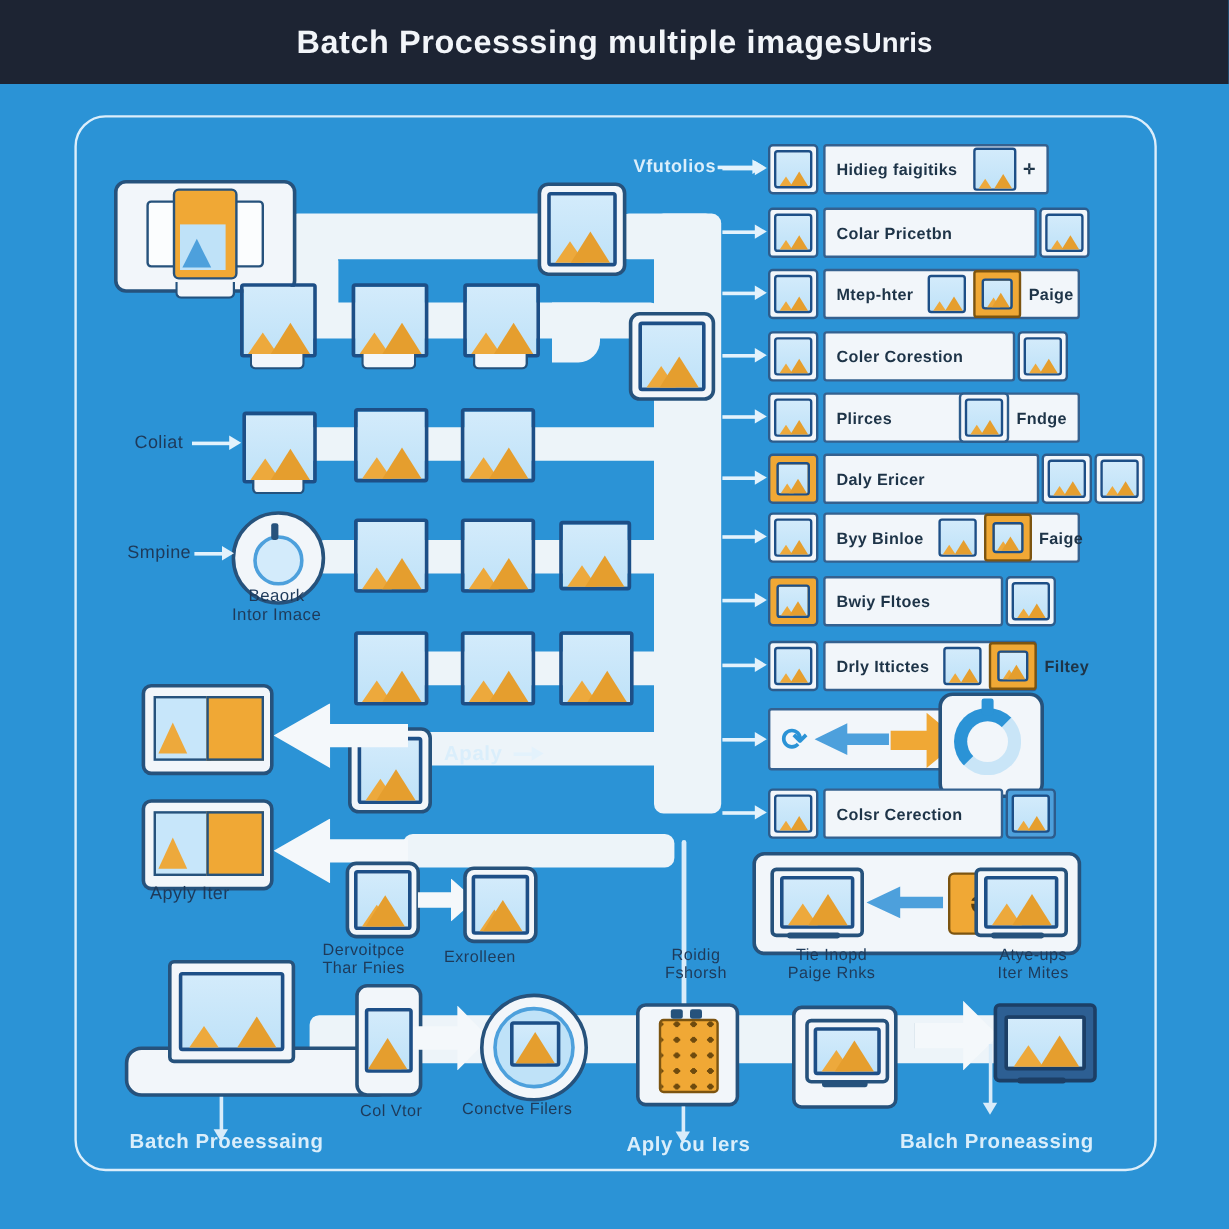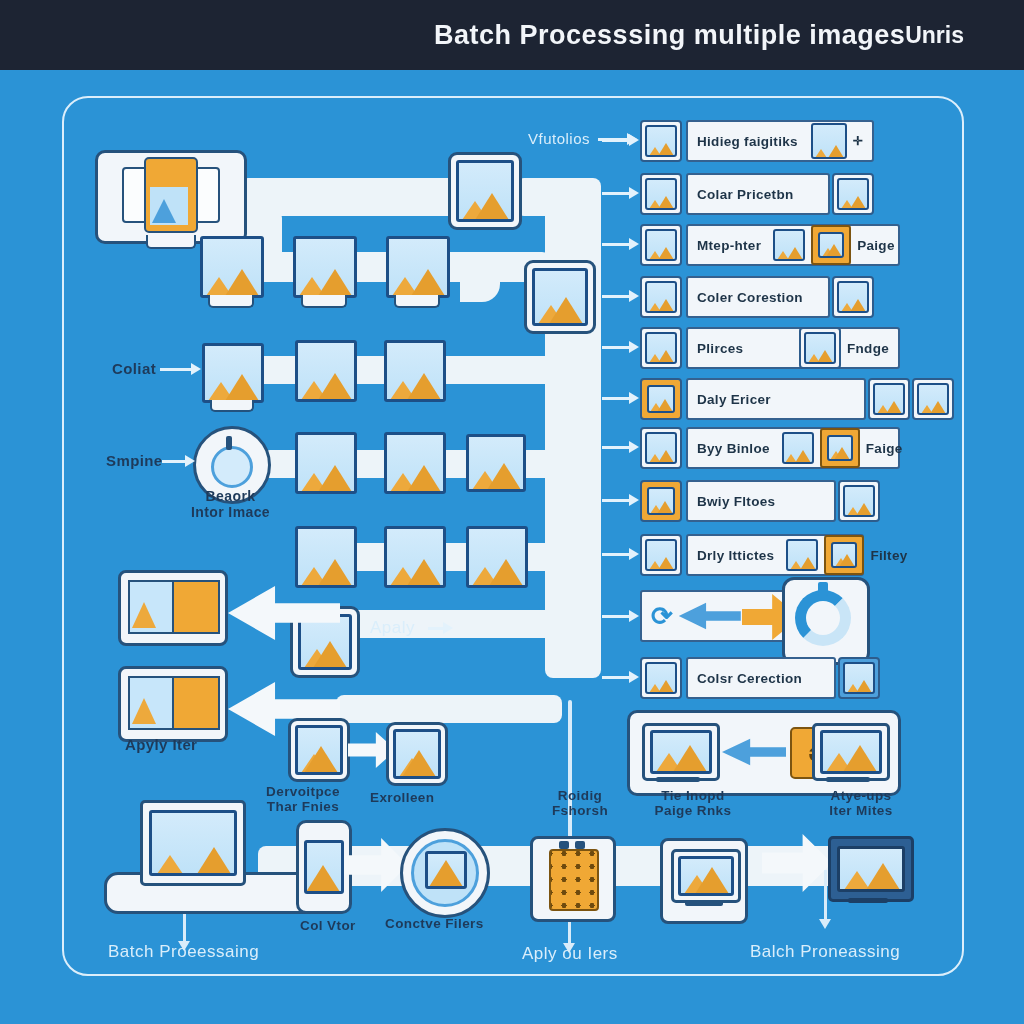--- a/index.html
+++ b/index.html
@@ -1,19 +1,19 @@
 <!DOCTYPE html>
 <html><head>
 <meta charset="utf-8">
 <style>
   html,body{margin:0;padding:0}
   body{width:1024px;height:1024px;background:#2b93d6;font-family:"Liberation Sans",sans-serif;position:relative;overflow:hidden}
   .abs{position:absolute}
   
-  .hdr{position:absolute;left:0;top:0;width:1024px;height:70px;background:#1d2433;display:flex;align-items:center;justify-content:flex-end;box-sizing:border-box;padding:16px 60px}
+  .hdr{position:absolute;left:0;top:0;width:1024px;height:70px;background:#1d2433;display:flex;align-items:center;justify-content:center;box-sizing:border-box;padding:16px 60px}
   .hdr .title{color:#f2f5f9;font-size:27px;font-weight:bold;letter-spacing:.5px}
   .hdr .brand{color:#f2f5f9;font-size:23px;font-weight:bold}
   
   .frame{position:absolute;left:62px;top:96px;width:898px;height:876px;border:2.5px solid rgba(240,248,255,.9);border-radius:26px}
   
   .pipe{position:absolute;background:#edf4f9;border-radius:8px}
   .thin{position:absolute;background:#d9ecfa;border-radius:2px}
   
   .thumb{position:absolute;background:linear-gradient(#d3ebfb,#bfe2f8);border:3px solid #1d4f87;border-radius:3px;overflow:hidden}
   .thumb::before{content:"";position:absolute;bottom:-1px;left:6%;width:0;height:0;border-left:13px solid transparent;border-right:13px solid transparent;border-bottom:19px solid #eda93c}
@@ -26,22 +26,22 @@
   .pframe .thumb{position:relative;display:block}
   
   .rrow{position:absolute;left:640px;display:flex;align-items:center}
   .lead{width:42px;height:42px;background:#f2f6fa;border:2.5px solid #2d5c8c;border-radius:4px;display:flex;align-items:center;justify-content:center;margin-right:4px;box-sizing:border-box;flex:none}
   .lead.orange,.omini{background:#f0a835}
   .bar{height:42px;background:#f2f6fa;border:2px solid #35618f;border-radius:3px;display:flex;align-items:center;padding:0 9px;gap:6px;box-sizing:border-box}
   .lbl{font-size:13.5px;font-weight:bold;color:#1e3448;letter-spacing:.3px;white-space:nowrap}
   .sp{flex:1}
   .omini{width:36px;height:36px;border:2px solid #7c5410;border-radius:3px;display:flex;align-items:center;justify-content:center;flex:none}
   
-  .dark{position:absolute;color:#1e3a5a;font-weight:bold;font-size:15px;letter-spacing:.4px;white-space:nowrap}
-  .light{position:absolute;color:#daeefb;font-weight:normal;font-size:17px;letter-spacing:.5px;white-space:nowrap}
+  .dark{position:absolute;color:#1e3a5a;font-weight:normal;font-size:15px;letter-spacing:.4px;white-space:nowrap}
+  .light{position:absolute;color:#daeefb;font-weight:bold;font-size:17px;letter-spacing:.5px;white-space:nowrap}
   .c{text-align:center}
   
   .larrow{position:absolute;height:3px;background:#e3f2fc}
   .larrow::after{content:"";position:absolute;right:-9px;top:-5px;border-left:10px solid #e3f2fc;border-top:6px solid transparent;border-bottom:6px solid transparent}
   .darrow{position:absolute;width:3px;background:#d9ecfa}
   .darrow::after{content:"";position:absolute;bottom:-9px;left:-5px;border-top:10px solid #d9ecfa;border-left:6.5px solid transparent;border-right:6.5px solid transparent}
   
   .bigright{position:absolute;background:#f4f8fb;clip-path:polygon(0 32%,58% 32%,58% 0,100% 50%,58% 100%,58% 68%,0 68%);filter:drop-shadow(0 0 1px #2a5580)}
   .bigleft{position:absolute;background:#f4f8fb;clip-path:polygon(100% 32%,42% 32%,42% 0,0 50%,42% 100%,42% 68%,100% 68%);filter:drop-shadow(0 0 1px #2a5580)}
   .blueleft{position:absolute;background:#4da0dc;clip-path:polygon(100% 34%,44% 34%,44% 6%,0 50%,44% 94%,44% 66%,100% 66%);filter:drop-shadow(0 0 1px #1d4266)}
@@ -166,21 +166,21 @@
     <span class="lbl">Hidieg faigitiks</span>
       <span class="sp"></span>
     <div class="thumb mini" style="width:32px;height:32px"></div>
     <span class="lbl" style="font-size:12px">✛</span>
   </div>
 </div>
 <div class="rrow" style="top:173px">
   <div class="lead">
       <div class="thumb mini"></div>
     </div>
-  <div class="bar" style="width:144px">
+  <div class="bar" style="width:178px">
     <span class="lbl">Colar Pricetbn</span>
       <span class="sp"></span>
   </div>
   <div class="lead" style="margin:0 0 0 2px">
       <div class="thumb mini"></div>
     </div>
 </div>
 <div class="rrow" style="top:224px">
   <div class="lead">
       <div class="thumb mini"></div>
@@ -192,21 +192,21 @@
     <div class="omini">
         <div class="thumb mini" style="width:22px;height:22px"></div>
       </div>
     <span class="lbl">Paige</span>
   </div>
 </div>
 <div class="rrow" style="top:276px">
   <div class="lead">
       <div class="thumb mini"></div>
     </div>
-  <div class="bar" style="width:144px">
+  <div class="bar" style="width:160px">
     <span class="lbl">Coler Corestion</span>
       <span class="sp"></span>
   </div>
   <div class="lead" style="margin:0 0 0 2px">
       <div class="thumb mini"></div>
     </div>
 </div>
 <div class="rrow" style="top:327px">
   <div class="lead">
       <div class="thumb mini"></div>

